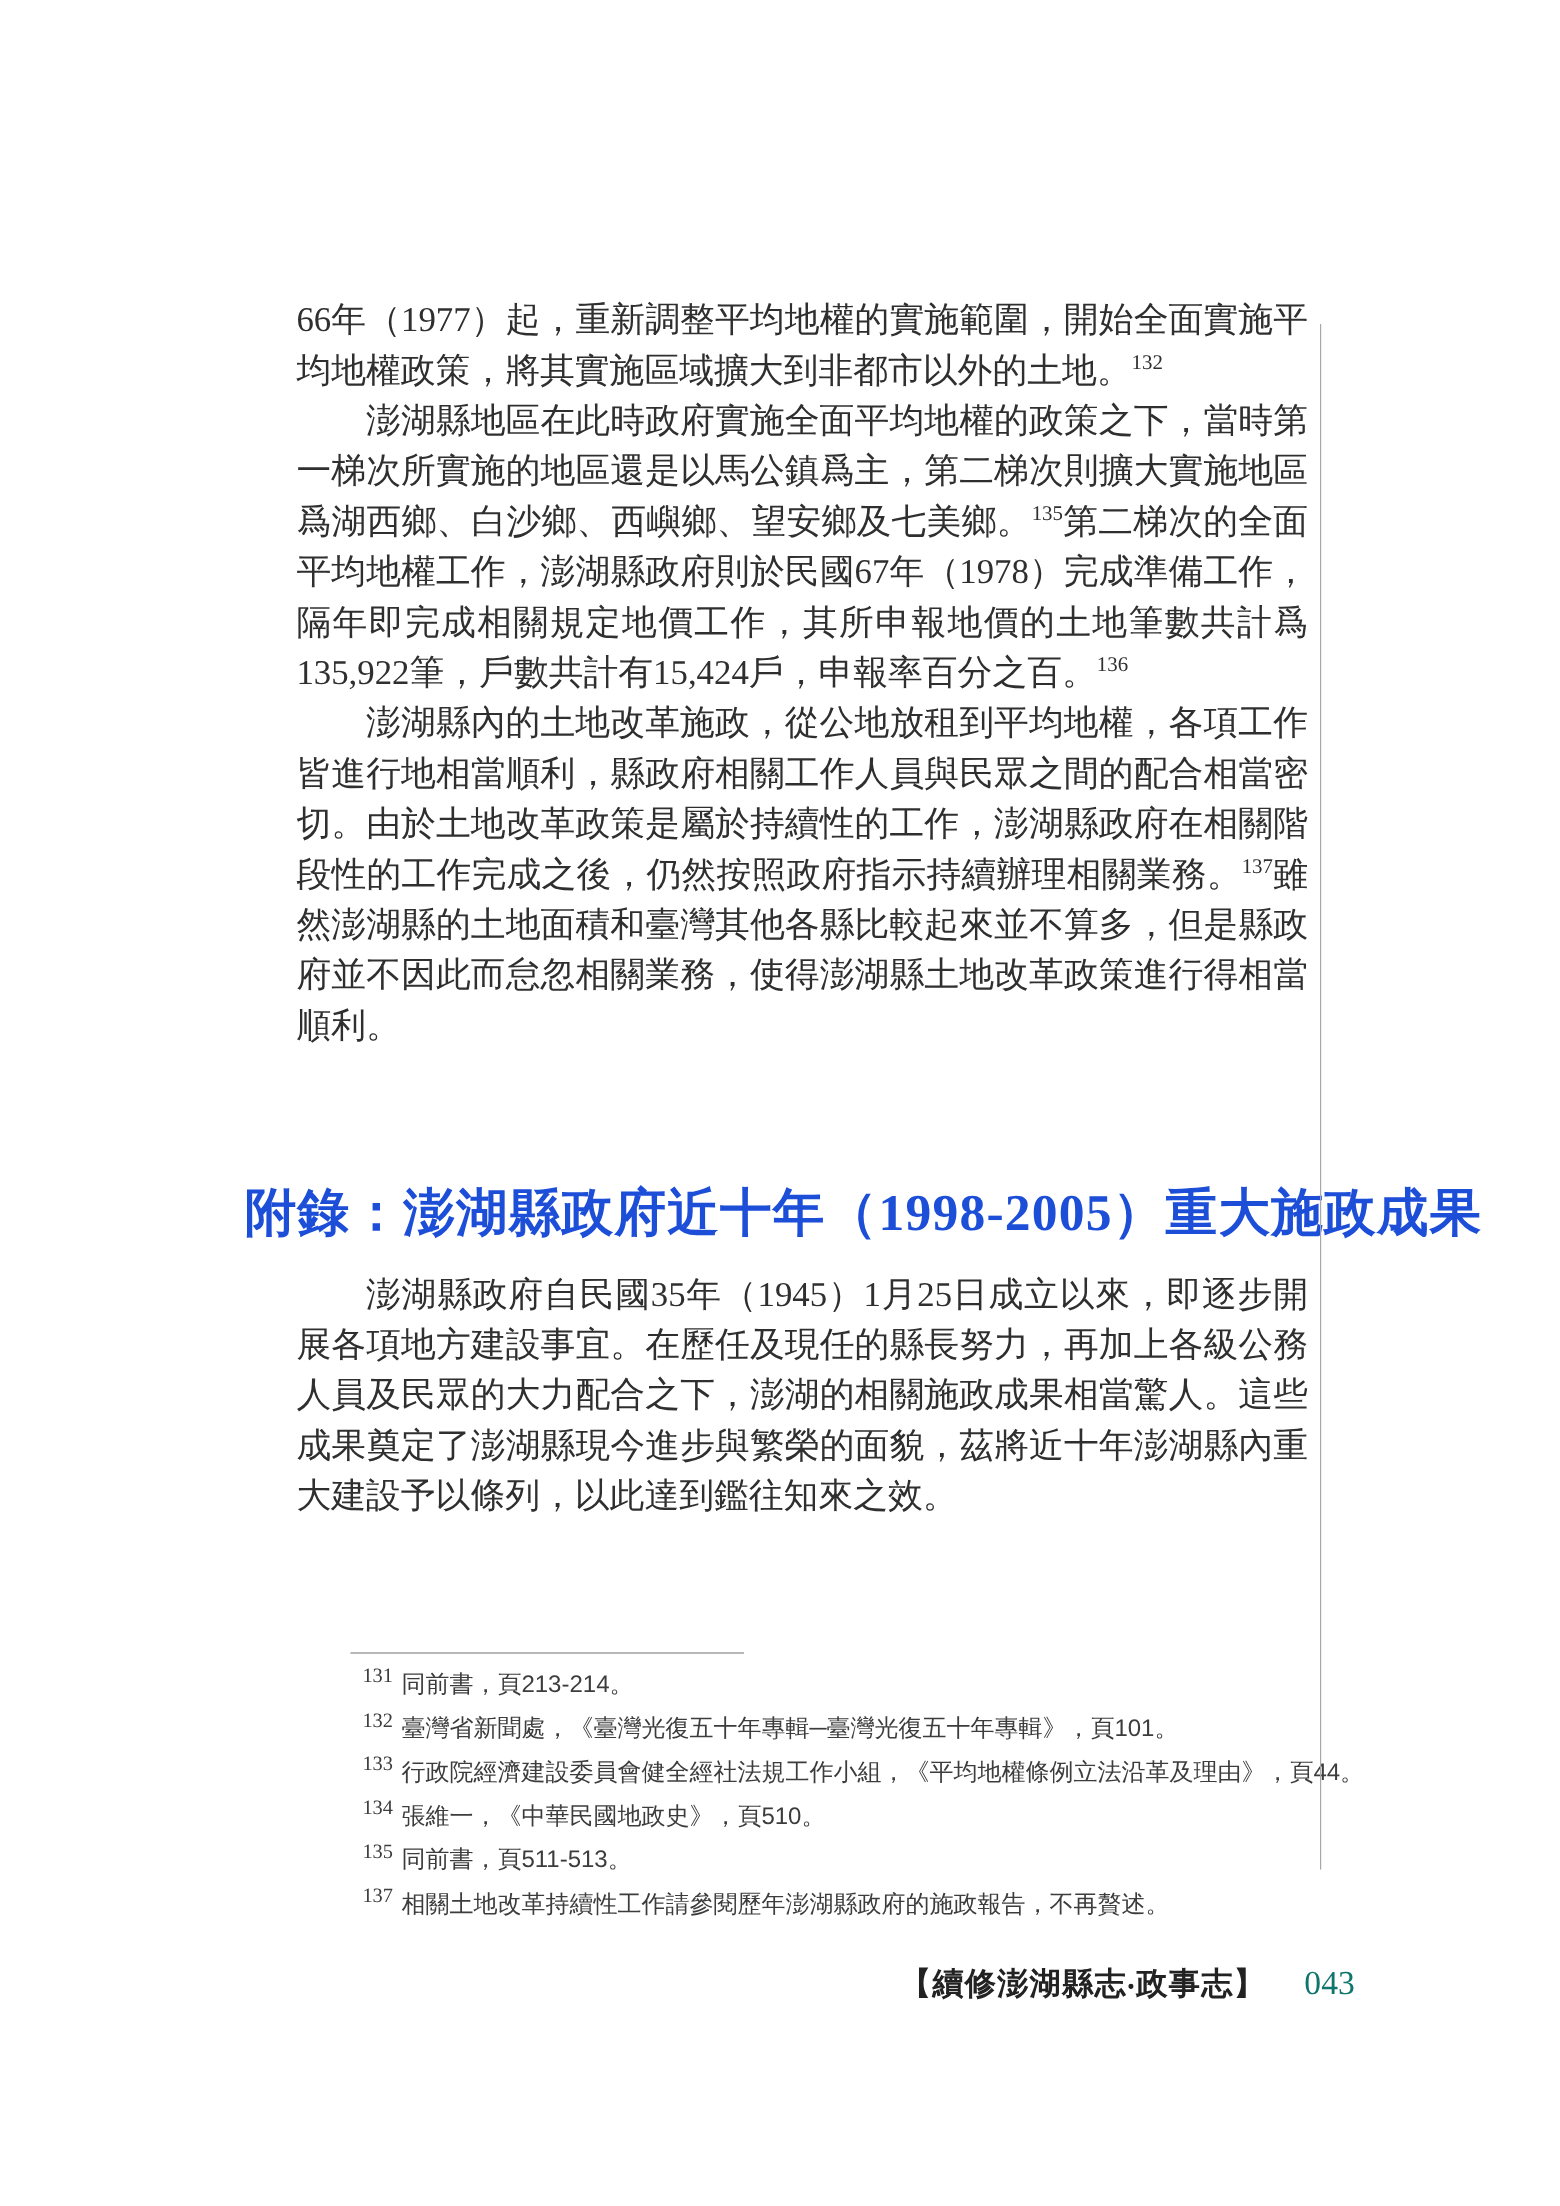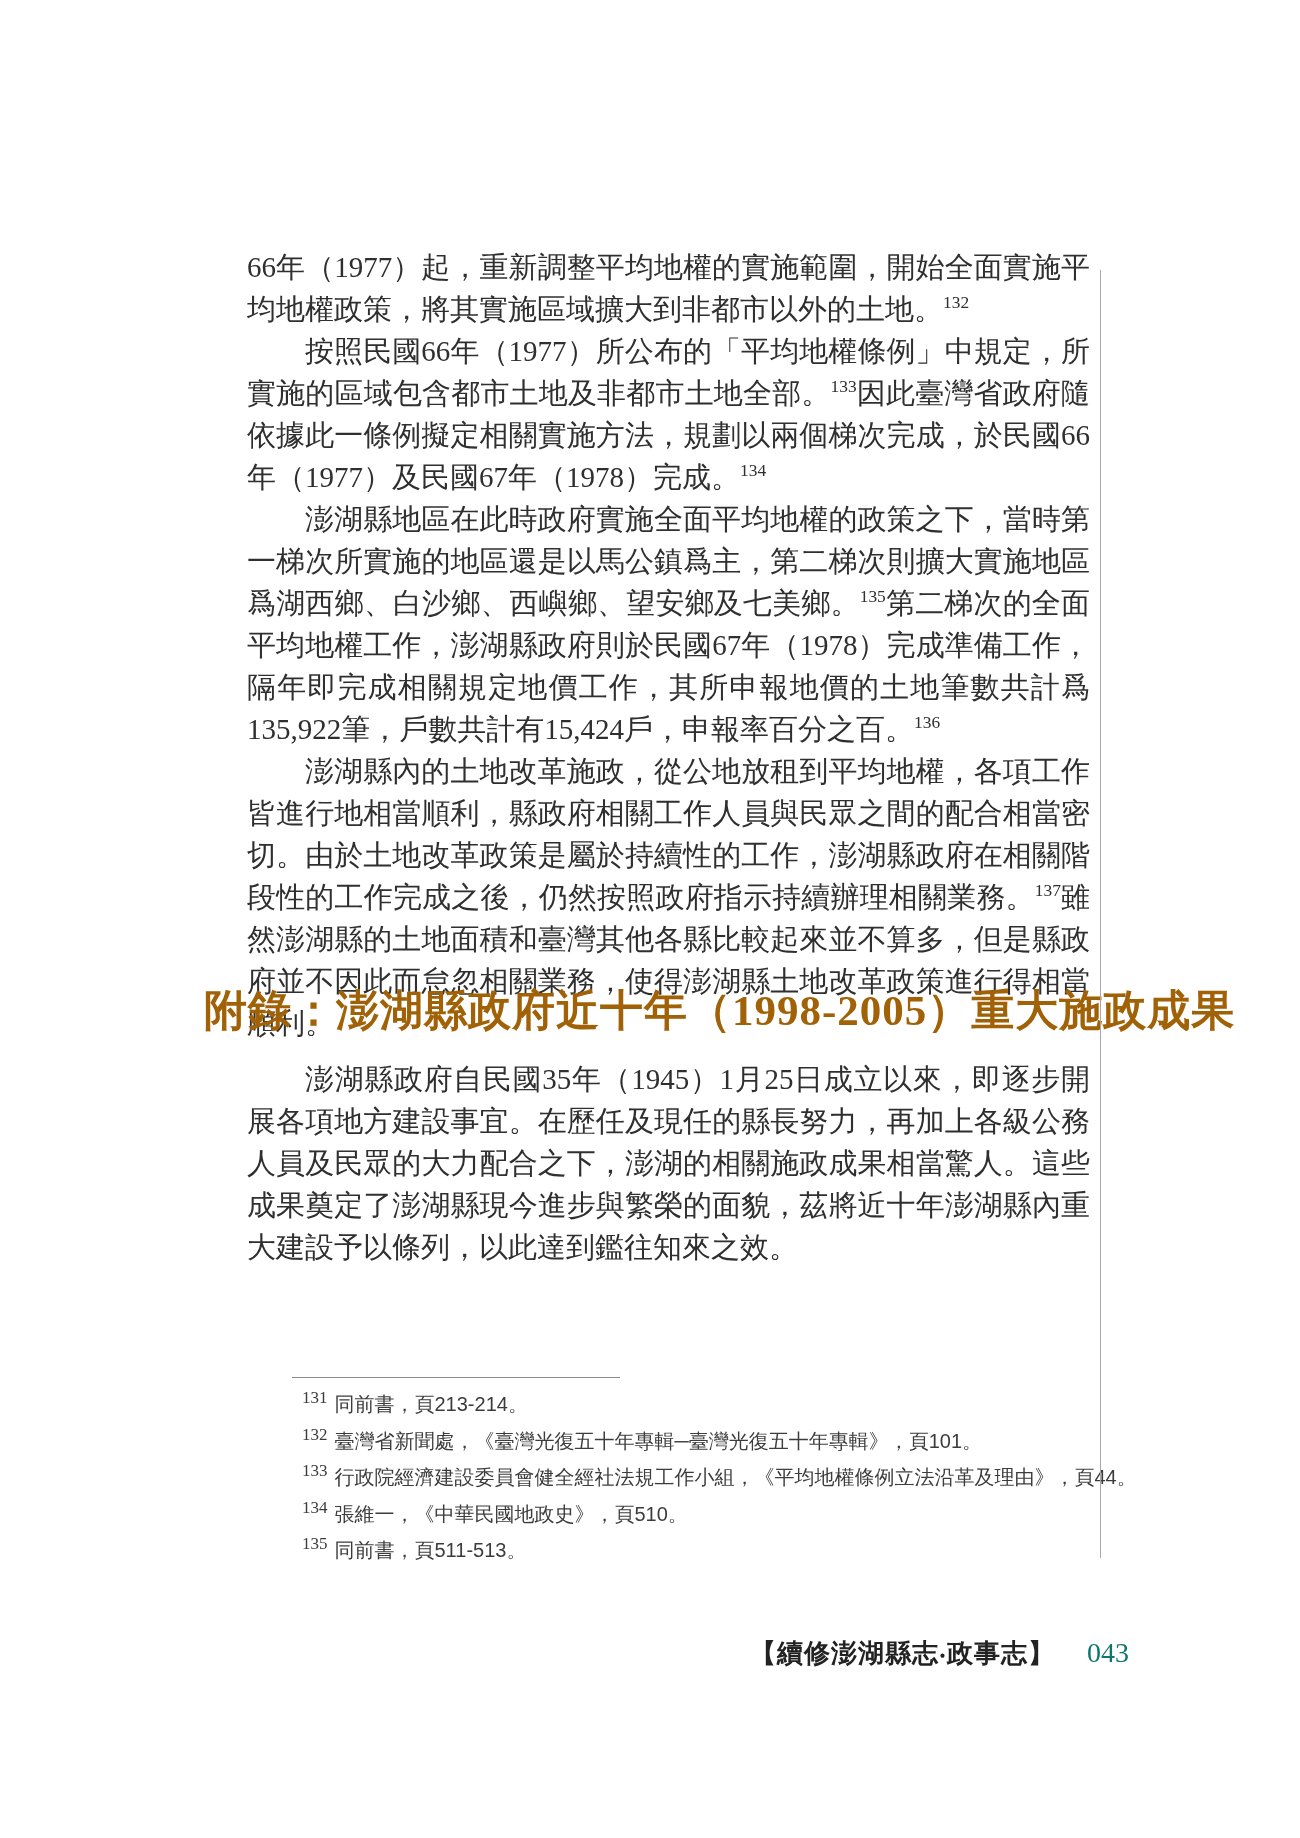--- a/index.html
+++ b/index.html
@@ -35,21 +35,21 @@
   
   .appendix-heading {
     position: absolute;
     left: 204px;
     top: 982px;
     width: 900px;
     margin: 0;
     font-size: 43px;
     font-weight: bold;
     letter-spacing: 1px;
-    color: #a16207;
+    color: #1d4ed8;
     white-space: nowrap;
   }
   .appendix-para {
     position: absolute;
     left: 247px;
     top: 1058px;
     width: 843px;
     margin: 0;
     font-size: 29px;
     line-height: 42px;
@@ -118,39 +118,39 @@
   }
 </style>
 </head>
 <body>
 
 <div class="page">
 
   <div class="body-text">
     <p><span>66年（1977）起，重新調整平均地權的實施範圍，開始全面實施平均地權政策，將其實施區域擴大到非都市以外的土地。</span><sup class="fn-ref">132</sup></p>
 
-    <p class="indent"><span>按照民國66年（1977）所公布的「平均地權條例」中規定，所實施的區域包含都市土地及非都市土地全部。</span><sup class="fn-ref">133</sup><span>因此臺灣省政府隨依據此一條例擬定相關實施方法，規劃以兩個梯次完成，於民國66年（1977）及民國67年（1978）完成。</span><sup class="fn-ref">134</sup></p>
 
     <p class="indent"><span>澎湖縣地區在此時政府實施全面平均地權的政策之下，當時第一梯次所實施的地區還是以馬公鎮爲主，第二梯次則擴大實施地區爲湖西鄉、白沙鄉、西嶼鄉、望安鄉及七美鄉。</span><sup class="fn-ref">135</sup><span>第二梯次的全面平均地權工作，澎湖縣政府則於民國67年（1978）完成準備工作，隔年即完成相關規定地價工作，其所申報地價的土地筆數共計爲135,922筆，戶數共計有15,424戶，申報率百分之百。</span><sup class="fn-ref">136</sup></p>
 
     <p class="indent"><span>澎湖縣內的土地改革施政，從公地放租到平均地權，各項工作皆進行地相當順利，縣政府相關工作人員與民眾之間的配合相當密切。由於土地改革政策是屬於持續性的工作，澎湖縣政府在相關階段性的工作完成之後，仍然按照政府指示持續辦理相關業務。</span><sup class="fn-ref">137</sup><span>雖然澎湖縣的土地面積和臺灣其他各縣比較起來並不算多，但是縣政府並不因此而怠忽相關業務，使得澎湖縣土地改革政策進行得相當順利。</span></p>
   </div>
 
   <h1 class="appendix-heading">附錄：澎湖縣政府近十年（1998-2005）重大施政成果</h1>
 
   <p class="appendix-para">澎湖縣政府自民國35年（1945）1月25日成立以來，即逐步開展各項地方建設事宜。在歷任及現任的縣長努力，再加上各級公務人員及民眾的大力配合之下，澎湖的相關施政成果相當驚人。這些成果奠定了澎湖縣現今進步與繁榮的面貌，茲將近十年澎湖縣內重大建設予以條列，以此達到鑑往知來之效。</p>
 
   <div class="footnote-rule"></div>
 
   <div class="footnotes">
     <div class="fn"><sup>131</sup><span>同前書，頁213-214。</span></div>
     <div class="fn"><sup>132</sup><span>臺灣省新聞處，《臺灣光復五十年專輯─臺灣光復五十年專輯》，頁101。</span></div>
     <div class="fn"><sup>133</sup><span>行政院經濟建設委員會健全經社法規工作小組，《平均地權條例立法沿革及理由》，頁44。</span></div>
     <div class="fn"><sup>134</sup><span>張維一，《中華民國地政史》，頁510。</span></div>
     <div class="fn"><sup>135</sup><span>同前書，頁511-513。</span></div>
+    <div class="fn"><sup>137</sup><span>相關土地改革持續性工作請參閱歷年澎湖縣政府的施政報告，不再贅述。</span></div>
   </div>
 
   <div class="v-rule"></div>
 
   <div class="footer">
     <span class="book-title">【續修澎湖縣志‧政事志】</span>
     <span class="page-number">043</span>
   </div>
 
 </div>

